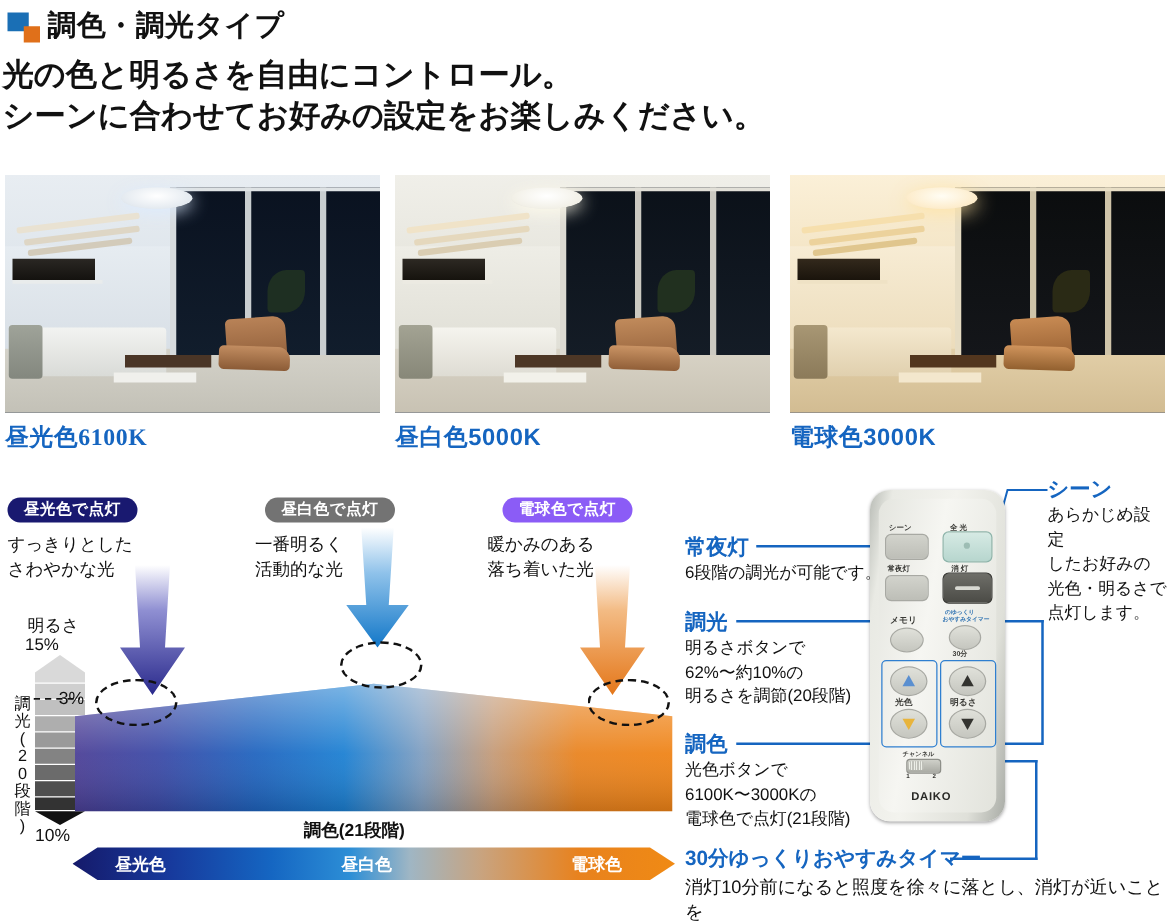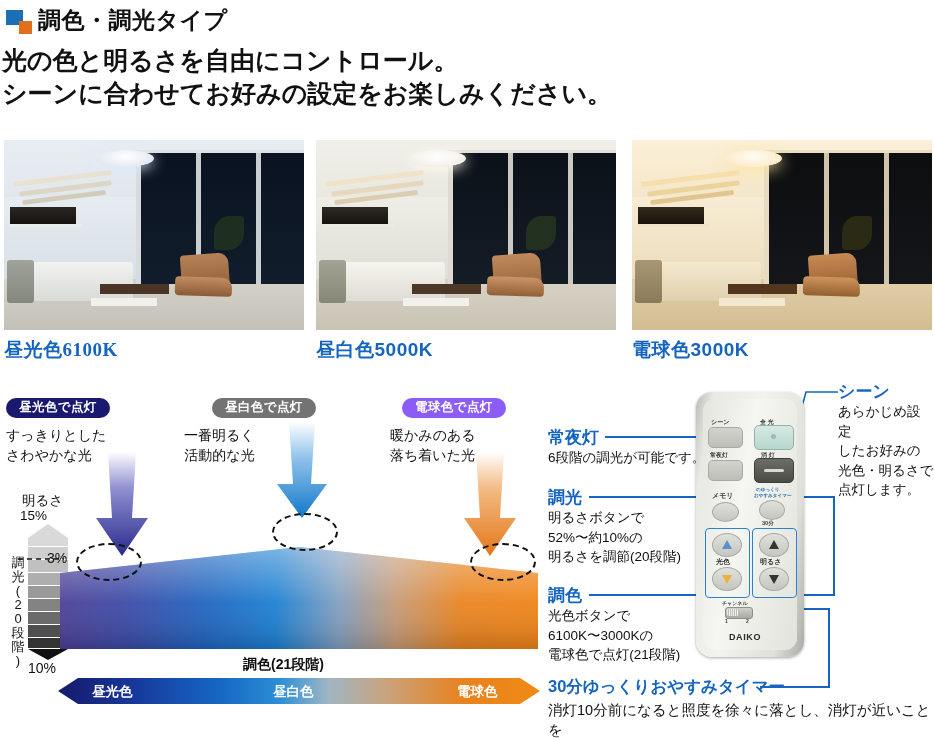--- a/index.html
+++ b/index.html
@@ -158,21 +158,21 @@
 <div class="abs cap" style="left:632px;top:337px;">電球色3000K</div>
 
 <div class="badge" style="left:6px;top:398px;background:#191970;">昼光色で点灯</div>
 <div class="badge" style="left:212px;top:398px;background:#737373;">昼白色で点灯</div>
 <div class="badge" style="left:402px;top:398px;background:#8b5cf6;">電球色で点灯</div>
 
 <div class="btxt" style="left:6px;top:426px;">
   <div>すっきりとした</div>
   <div>さわやかな光</div>
 </div>
-<div class="btxt" style="left:184px;top:426px;text-align:right;">
+<div class="btxt" style="left:204px;top:426px;">
   <div>一番明るく</div>
   <div>活動的な光</div>
 </div>
 <div class="btxt" style="left:390px;top:426px;">
   <div>暖かみのある</div>
   <div>落ち着いた光</div>
 </div>
 
 <svg class="abs" style="left:90px;top:452px;" width="70" height="108">
   <defs>
@@ -291,21 +291,21 @@
   <polyline points="0,2 14,2 20,22 20,34" fill="none" stroke="#1565c0" stroke-width="1.6"></polyline>
 </svg>
 <div class="co-body" style="left:548px;top:448px;">6段階の調光が可能です。</div>
 
 <div class="co-title" style="left:548px;top:486px;">調光</div>
 <div class="leader" style="left:589px;top:496px;width:246px;height:1.6px;"></div>
 <div class="leader" style="left:833px;top:496px;width:1.6px;height:100px;"></div>
 <div class="leader" style="left:800px;top:594px;width:34px;height:1.6px;"></div>
 <div class="co-body" style="left:548px;top:508px;">
   <div>明るさボタンで</div>
-  <div>52%〜約10%の</div>
+  <div>62%〜約10%の</div>
   <div>明るさを調節(20段階)</div>
 </div>
 
 <div class="co-title" style="left:548px;top:584px;">調色</div>
 <div class="leader" style="left:589px;top:594px;width:128px;height:1.6px;"></div>
 <div class="co-body" style="left:548px;top:606px;">
   <div>光色ボタンで</div>
   <div>6100K〜3000Kの</div>
   <div>電球色で点灯(21段階)</div>
 </div>

